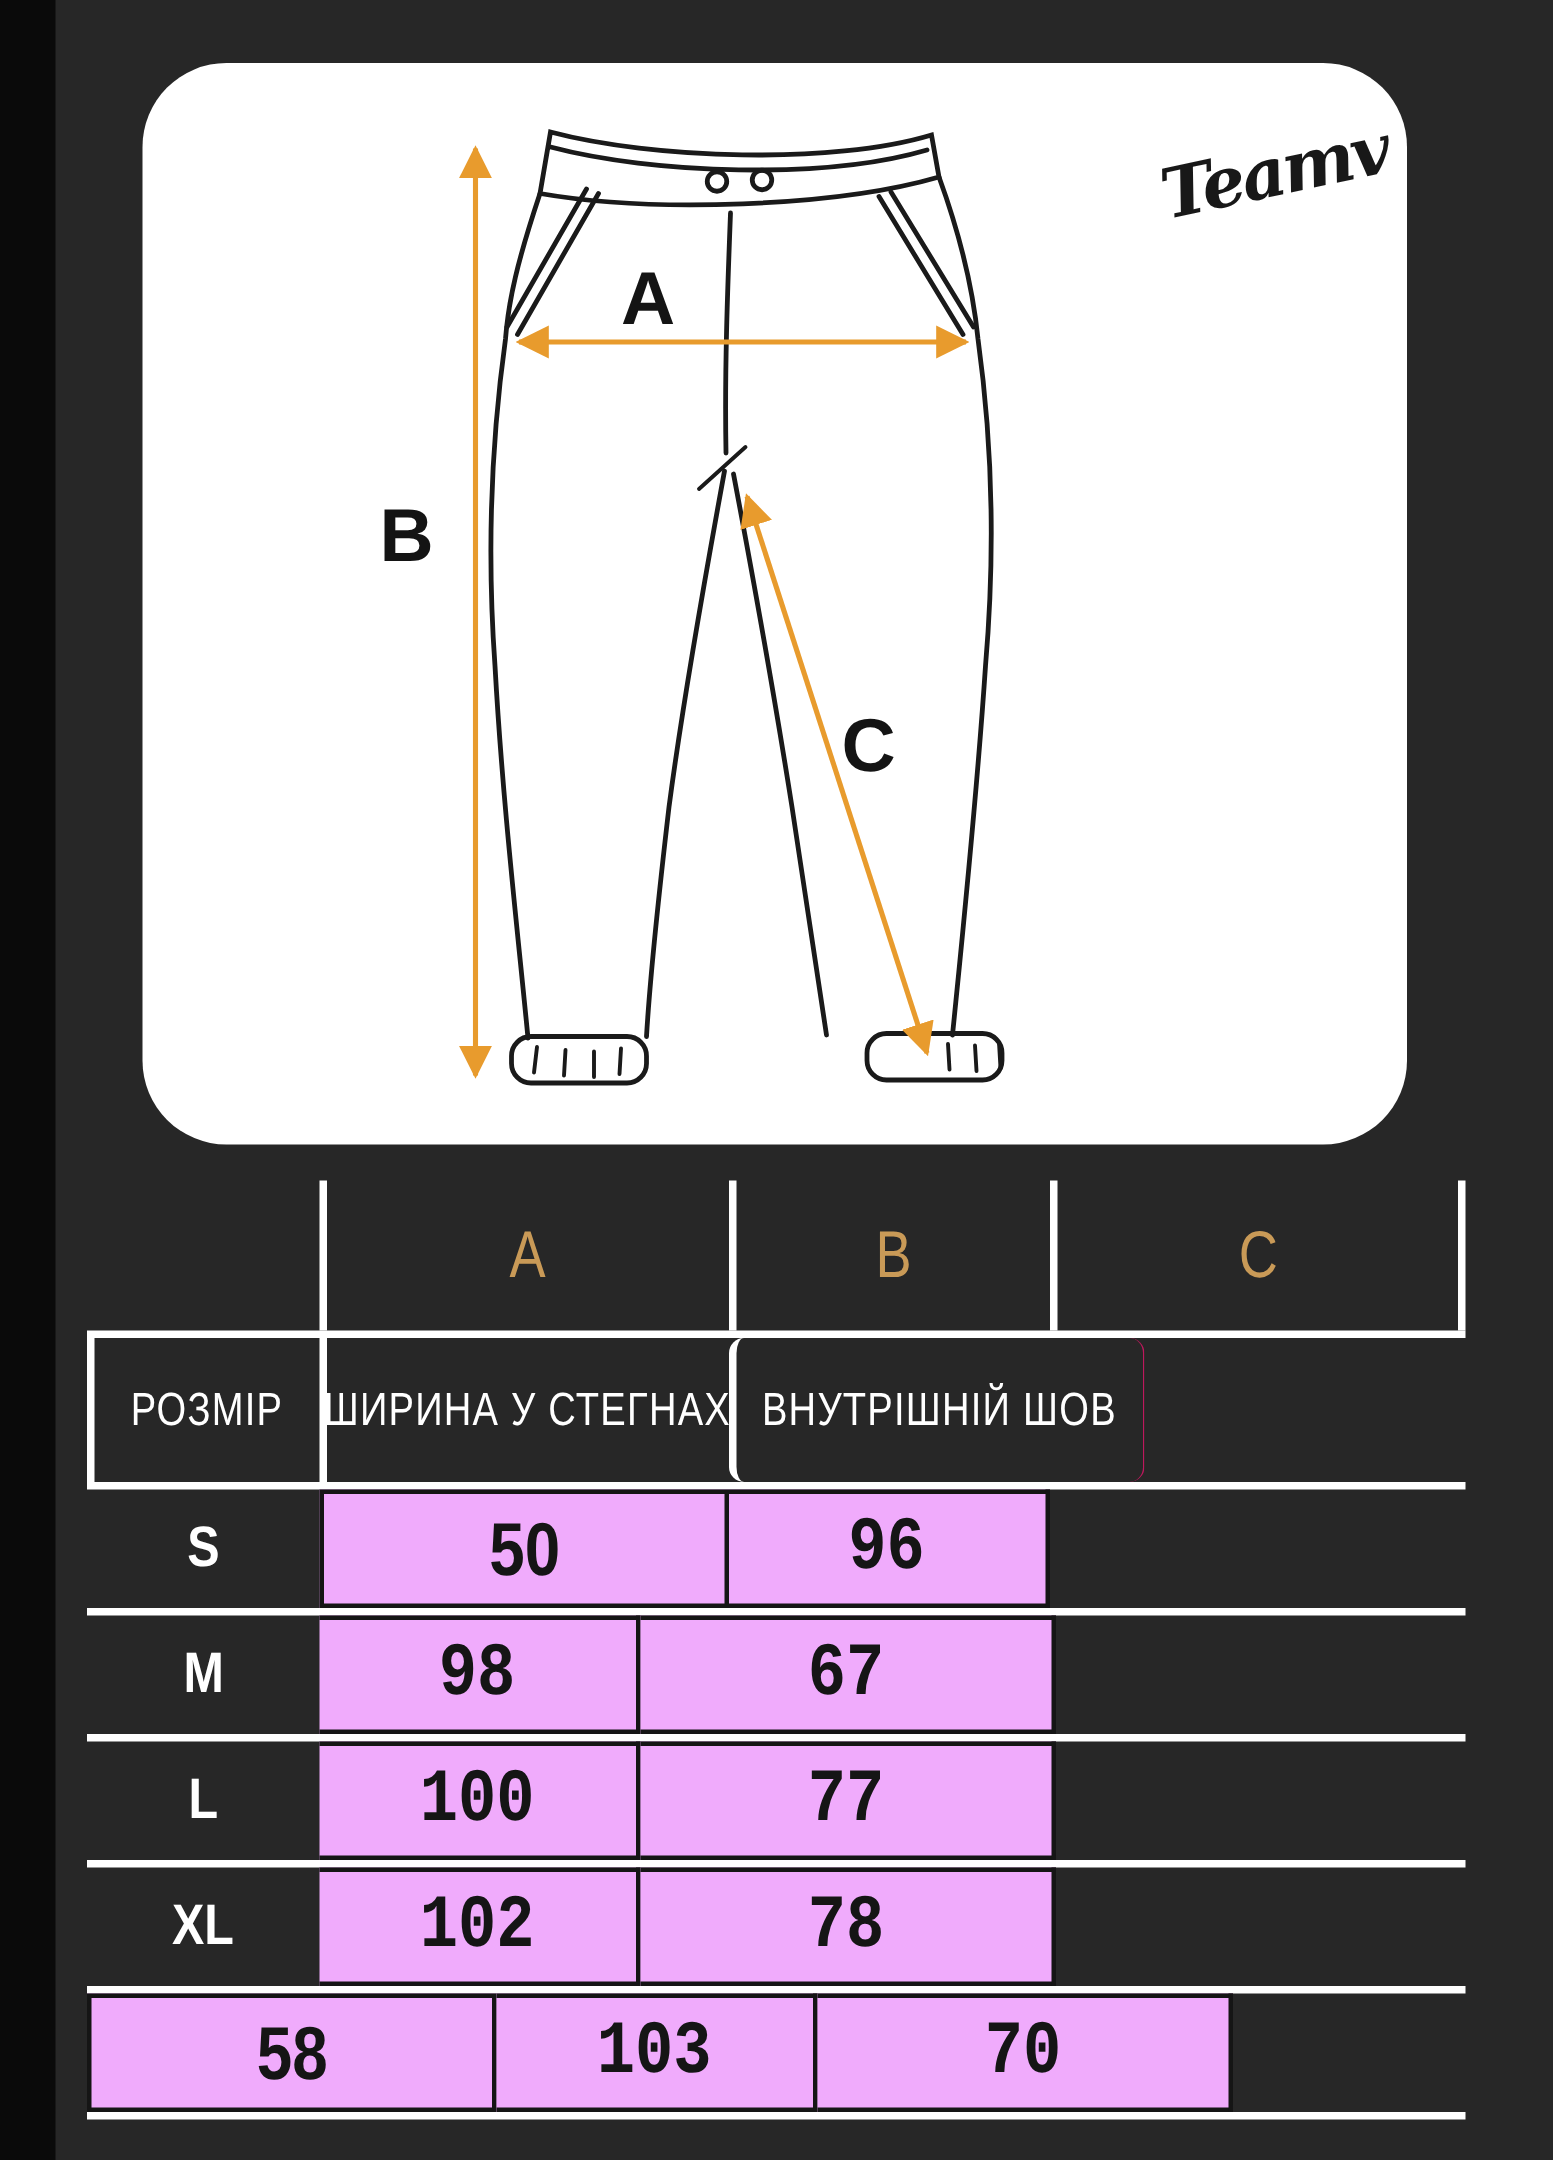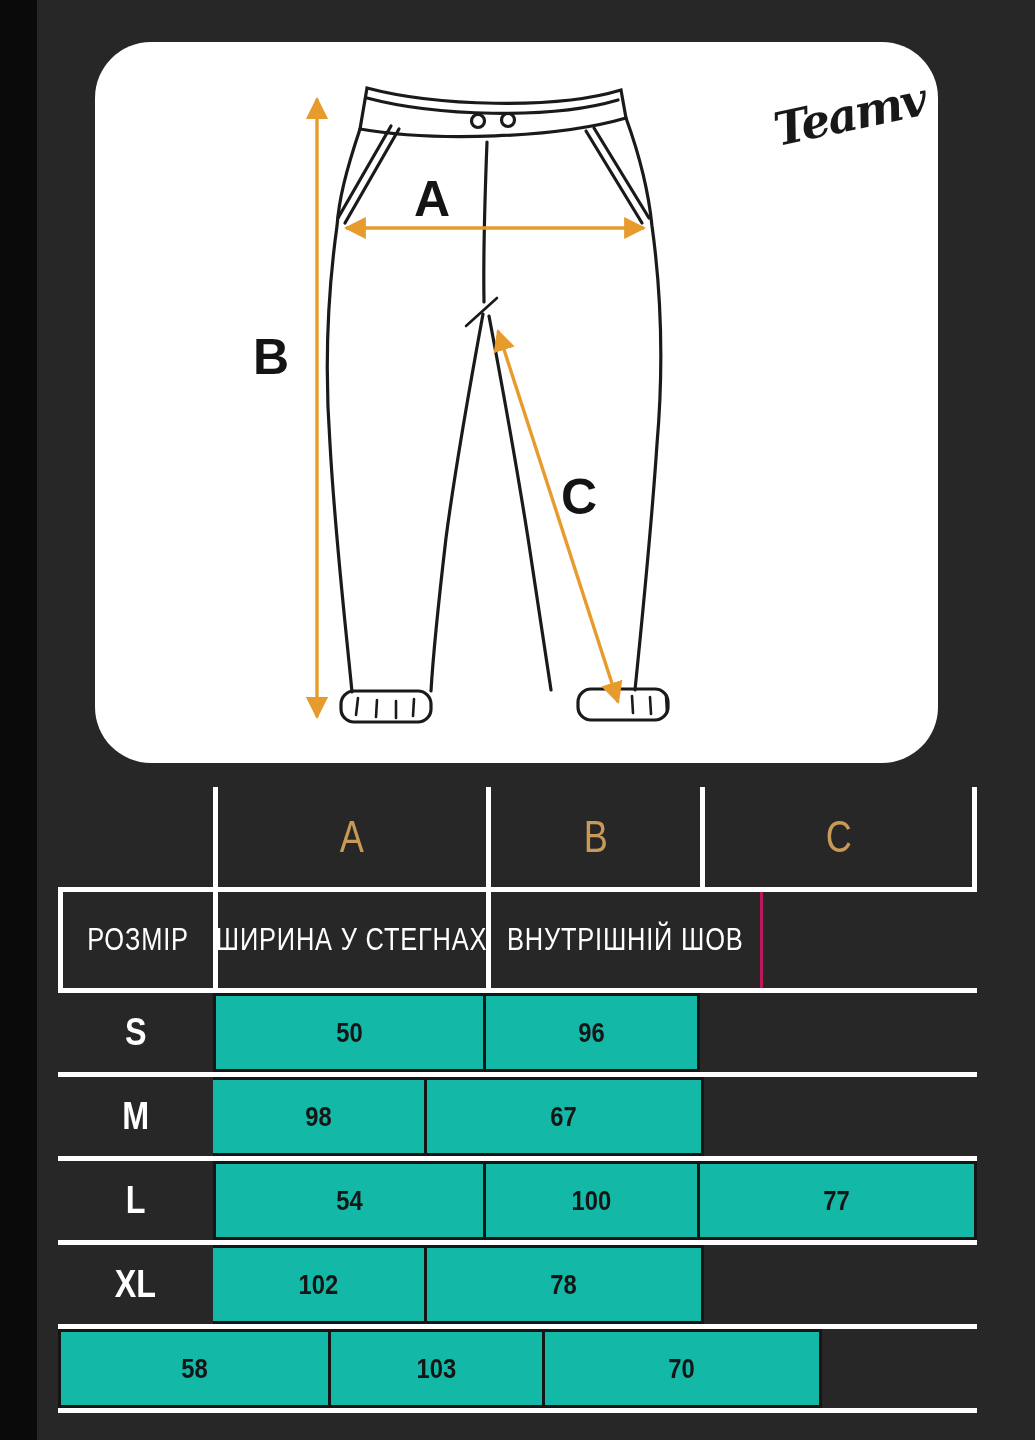--- a/index.html
+++ b/index.html
@@ -28,30 +28,30 @@
   .letters-row{height:100px;}
   .letters-row .cell{color:#c99a57;font-size:44px;font-weight:400;}
   .letters-row .c2,.letters-row .c3,.letters-row .c4{border-left:5px solid #fff;}
   .letters-row .c4{border-right:5px solid #fff;}
 
   
   .header-row{height:106px;border-top:5px solid #fff;border-bottom:5px solid #fff;}
   .header-row .cell{color:#ffffff;font-size:31px;font-weight:400;letter-spacing:1px;}
   .header-row .c1{border-left:5px solid #fff;}
   .header-row .c2,.header-row .c3,.header-row .c4{border-left:5px solid #fff;text-align:right;}
-  .header-row .c4{border-right:3px solid #be185d;}
+  .header-row .c4{border-right:1px solid #be185d;border-radius:10px;}
 
   
   .data-row{height:84px;border-bottom:5px solid #fff;}
   .data-row .c1{color:#ffffff;font-size:38px;font-weight:700;}
   .data-row .val{
-    background:#14b8a6;color:#151515;border:3px solid #151515;
-    font-size:28px;font-weight:700;
+    background:#f0abfc;color:#151515;border:3px solid #151515;
+    font-size:50px;font-weight:700;
   }
-  .data-row .c3.val,.data-row .c4.val{border-left:0;}
+  .data-row .c3.val,.data-row .c4.val{border-left:0;font-family:Liberation Mono, monospace;}
 
   .cond{display:inline-block;transform:scaleX(0.82);white-space:nowrap;}
   .cond-num{display:inline-block;transform:scaleX(0.85);}
 </style>
 </head>
 <body>
 
 <div class="left-strip"></div>
 
 <div class="card">
@@ -152,23 +152,20 @@
       </div>
     <div class="cell c4 val">
         <span class="cond-num">67</span>
       </div>
   </div>
 
   <div class="trow data-row">
     <div class="cell c1">
         <span class="cond-num">L</span>
       </div>
-    <div class="cell c2 val">
-        <span class="cond-num">54</span>
-      </div>
     <div class="cell c3 val">
         <span class="cond-num">100</span>
       </div>
     <div class="cell c4 val">
         <span class="cond-num">77</span>
       </div>
   </div>
 
   <div class="trow data-row">
     <div class="cell c1">

